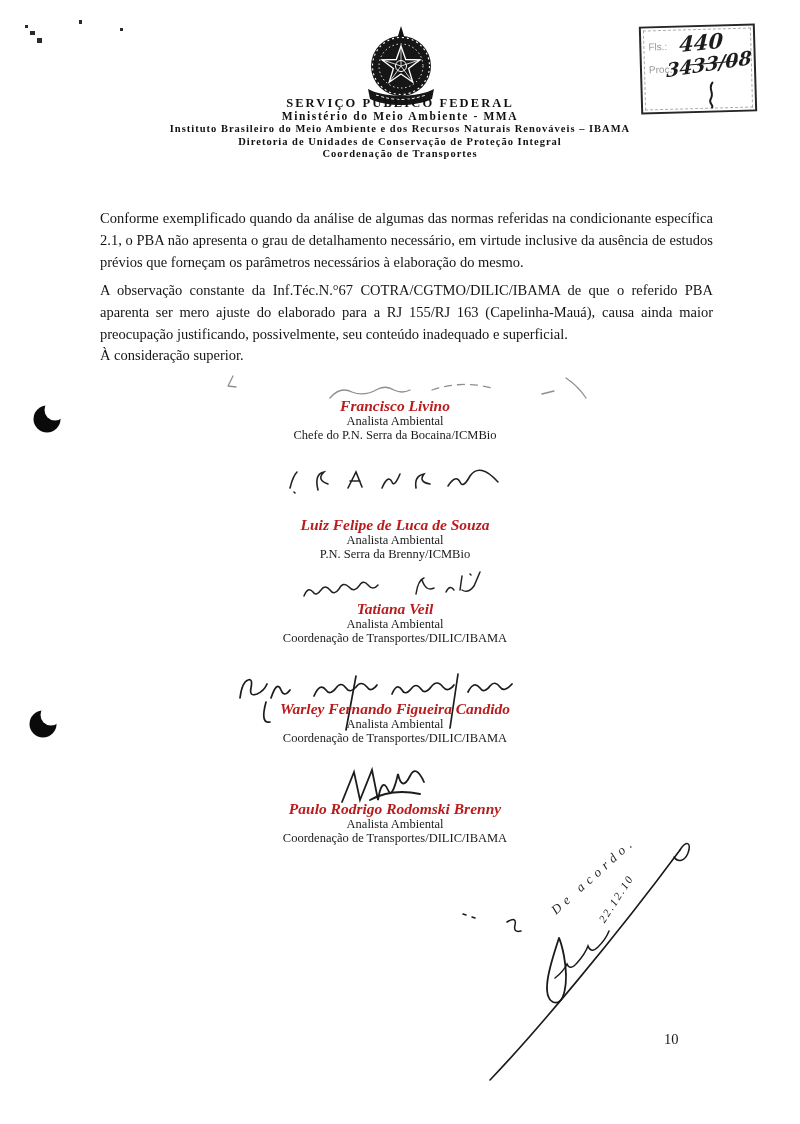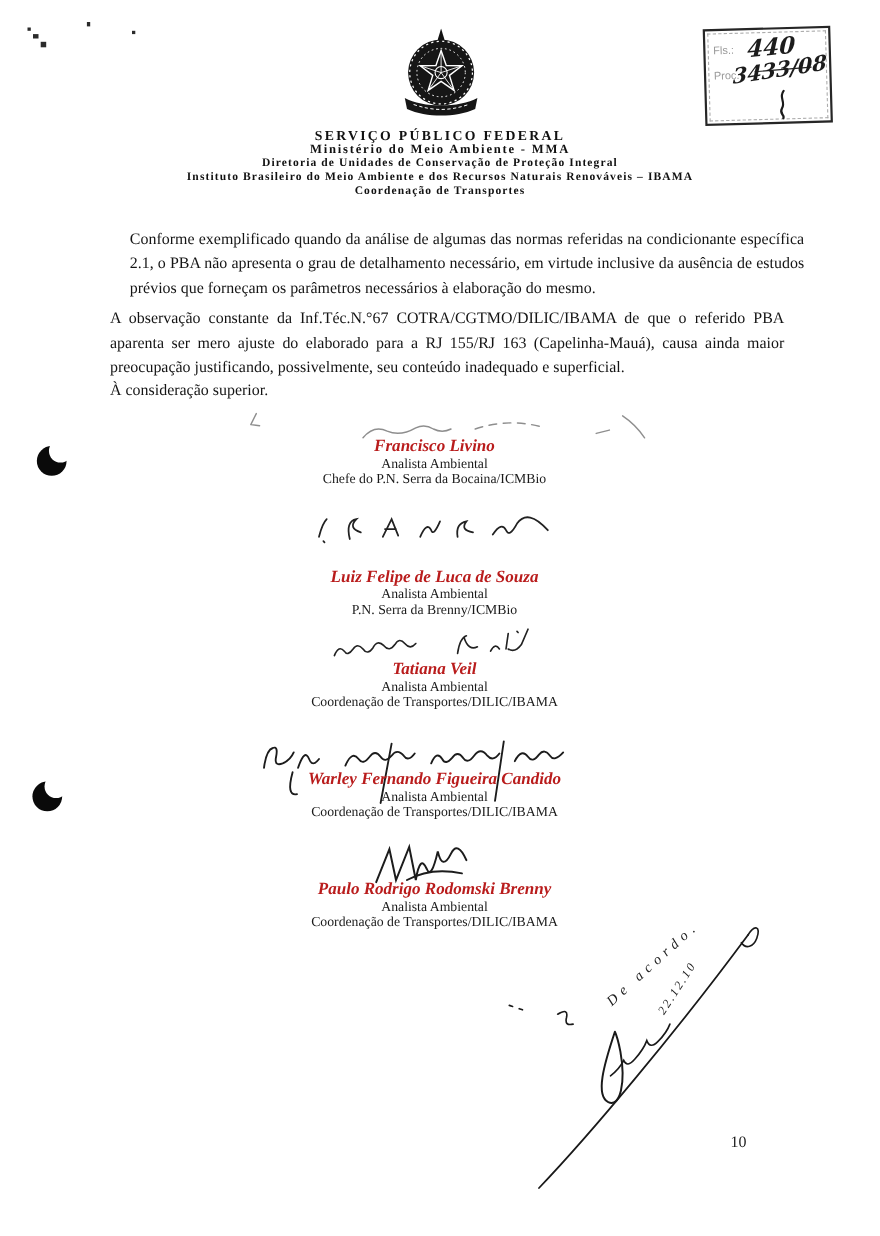--- a/index.html
+++ b/index.html
@@ -3,21 +3,21 @@
 <meta charset="utf-8">
 <style>
   html,body{margin:0;padding:0;background:#fff;}
   .page{
     position:relative;width:800px;height:1124px;background:#ffffff;overflow:hidden;
     font-family:"Liberation Serif","DejaVu Serif",serif;color:#151515;
   }
   
   .speck{position:absolute;background:#2b2b2b;}
   
-  .org-header{position:absolute;top:96px;left:0;width:100%;text-align:center;font-weight:bold;color:#111;margin-top:20px;}
+  .org-header{position:absolute;top:96px;left:0;width:100%;text-align:center;font-weight:bold;color:#111;}
   .org-line{display:block;}
   .org-l1{font-size:12.5px;letter-spacing:2.1px;line-height:14px;}
   .org-l2{font-size:11.5px;letter-spacing:1.6px;line-height:13px;text-align:center;}
   .org-sm{font-size:10.5px;letter-spacing:1px;line-height:12.6px;}
   .emblem{position:absolute;left:356px;top:26px;}
   
   .stamp{
     position:absolute;left:640px;top:25px;width:112px;height:84px;
     border:2px solid #262626;transform:rotate(-1.6deg);
   }
@@ -80,26 +80,26 @@
     <span class="stamp-label" style="left:7px;top:36px;">Proc.</span>
     <span class="stamp-val stamp-val2">3433/08</span>
     <svg style="position:absolute;left:62px;top:54px;" width="16" height="28">
       <path d="M8,2 C3,8 10,12 6,18 C3,23 9,24 7,27" stroke="#1a1a1a" stroke-width="2" fill="none" stroke-linecap="round"></path>
     </svg>
   </div>
 
   <div class="org-header">
     <span class="org-line org-l1">SERVIÇO PÚBLICO FEDERAL</span>
     <span class="org-line org-l2">Ministério do Meio Ambiente - MMA</span>
+    <span class="org-line org-sm">Instituto Brasileiro do Meio Ambiente e dos Recursos Naturais Renováveis – IBAMA</span>
     <span class="org-line org-sm">Diretoria de Unidades de Conservação de Proteção Integral</span>
-    <span class="org-line org-sm">Instituto Brasileiro do Meio Ambiente e dos Recursos Naturais Renováveis – IBAMA</span>
     <span class="org-line org-sm">Coordenação de Transportes</span>
   </div>
 
-  <div class="para" style="top:207px;margin-left:18px;">Conforme exemplificado quando da análise de algumas das normas referidas na condicionante específica 2.1, o PBA não apresenta o grau de detalhamento necessário, em virtude inclusive da ausência de estudos prévios que forneçam os parâmetros necessários à elaboração do mesmo.</div>
+  <div class="para" style="top:207px;">Conforme exemplificado quando da análise de algumas das normas referidas na condicionante específica 2.1, o PBA não apresenta o grau de detalhamento necessário, em virtude inclusive da ausência de estudos prévios que forneçam os parâmetros necessários à elaboração do mesmo.</div>
   <div class="para" style="top:279px;">A observação constante da Inf.Téc.N.°67 COTRA/CGTMO/DILIC/IBAMA de que o referido PBA aparenta ser mero ajuste do elaborado para a RJ 155/RJ 163 (Capelinha-Mauá), causa ainda maior preocupação justificando, possivelmente, seu conteúdo inadequado e superficial.</div>
   <div class="para" style="top:344px;text-align:left;">À consideração superior.</div>
 
   <svg class="scribble" style="left:222px;top:370px;" width="390" height="36">
     <g stroke="#333" stroke-width="1.3" fill="none" stroke-linecap="round" opacity="0.55">
       <path d="M6,16 l5,-10 m-5,10 l8,1"></path>
       <path d="M108,28 q10,-12 22,-6 q12,5 26,-3 q8,-4 16,1 q8,4 16,0"></path>
       <path d="M210,20 q30,-10 60,-2" stroke-dasharray="7 6"></path>
       <path d="M320,24 l12,-3"></path>
       <path d="M344,8 q12,8 20,20"></path>

